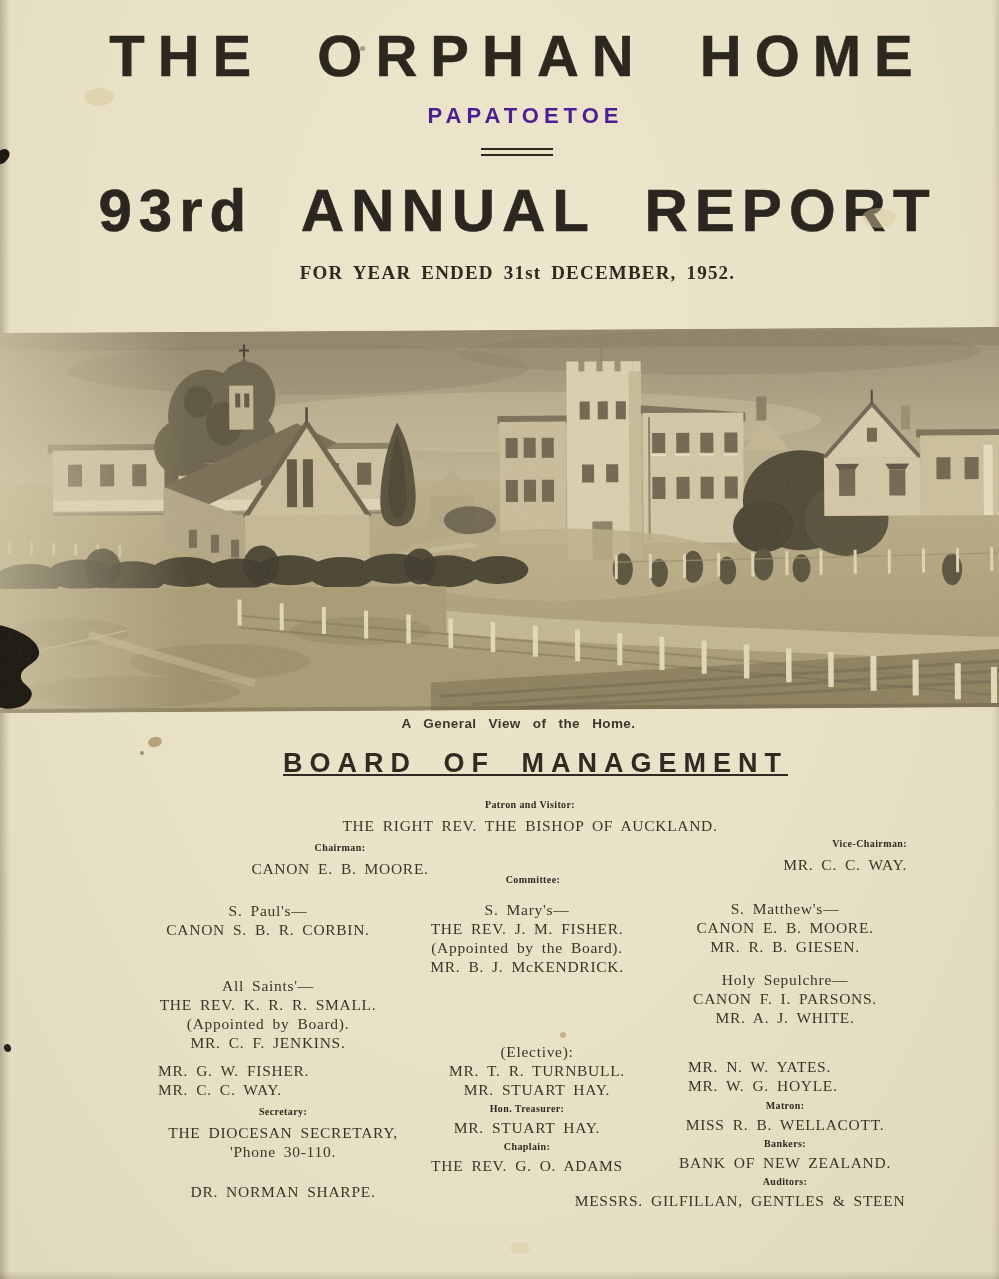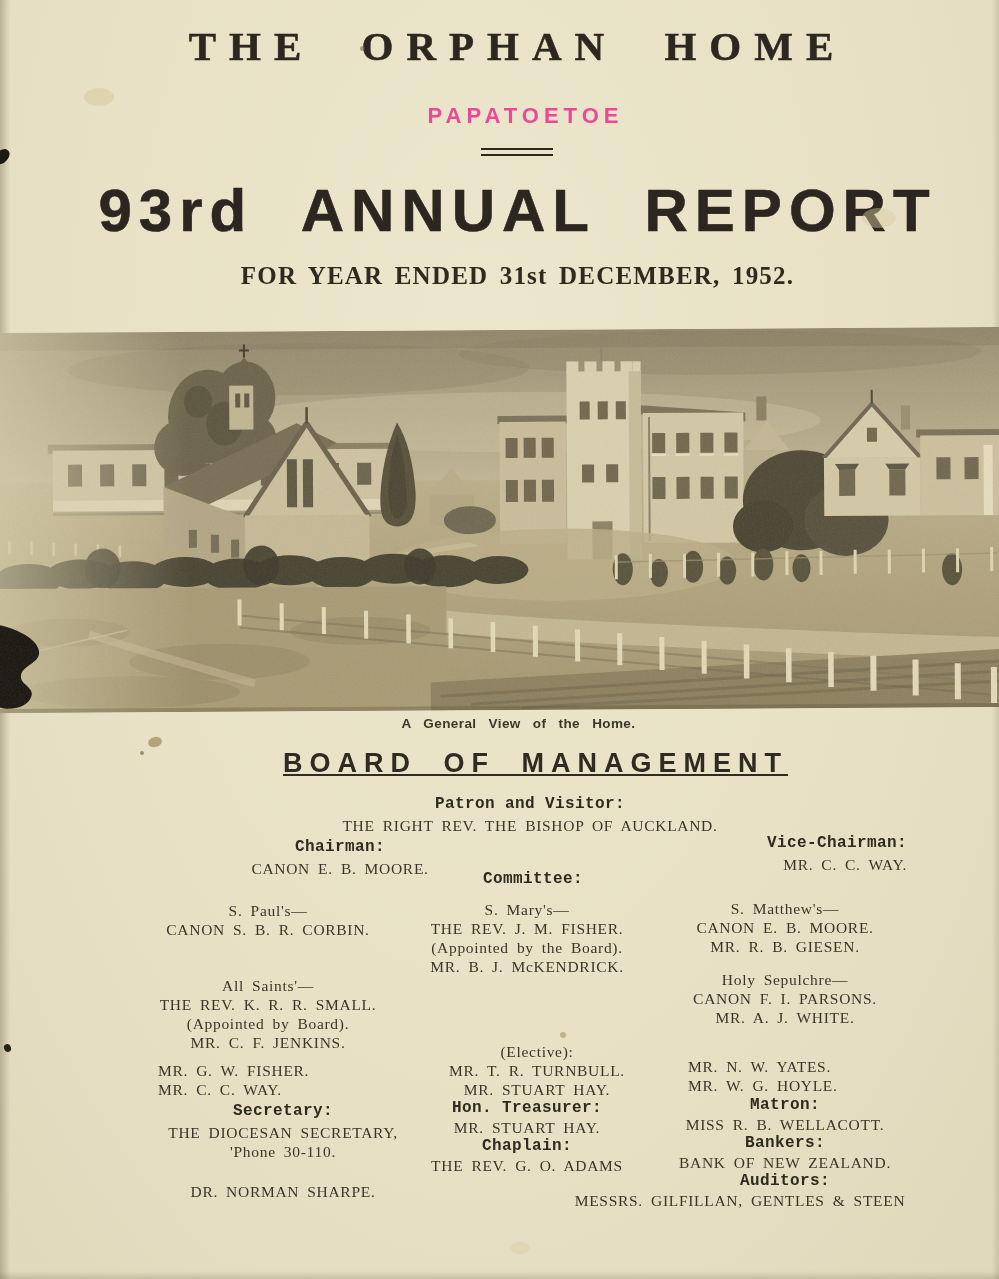--- a/index.html
+++ b/index.html
@@ -12,51 +12,51 @@
     background:linear-gradient(90deg, rgba(70,60,35,.28), rgba(70,60,35,0));}
   .edge-right{position:absolute;right:0;top:0;width:7px;height:1279px;
     background:linear-gradient(270deg, rgba(70,60,35,.15), rgba(70,60,35,0));}
   .edge-bottom{position:absolute;left:0;bottom:0;width:999px;height:8px;
     background:linear-gradient(0deg, rgba(70,60,35,.18), rgba(70,60,35,0));}
 
   .abs{position:absolute;}
   .center-line{width:999px;text-align:center;box-sizing:border-box;}
 
   .main-title{top:22px;left:0;padding-left:36px;
-    font-family:Liberation Serif, serif;font-weight:bold;
-    font-size:41px;letter-spacing:13px;word-spacing:24px;color:#2c2820;
+    font-family:Liberation Sans, sans-serif;font-weight:bold;
+    font-size:58px;letter-spacing:13px;word-spacing:24px;color:#2c2820;
     -webkit-text-stroke:.5px #2c2820;}
   .sub-title{top:103px;left:0;padding-left:52px;
     font-family:"Liberation Sans", sans-serif;font-weight:bold;
-    font-size:22px;letter-spacing:5px;color:#ec4899;}
+    font-size:22px;letter-spacing:5px;color:#4c1d95;}
   .double-rule{top:148px;left:481px;width:72px;height:4px;
     border-top:2.5px solid #2e2a22;border-bottom:2px solid #2e2a22;}
   .report-title{top:176px;left:0;padding-left:36px;
     font-family:"Liberation Sans", sans-serif;font-weight:bold;
     font-size:60px;letter-spacing:7px;word-spacing:26px;color:#2b2720;
     -webkit-text-stroke:.6px #2b2720;}
   .report-period{top:262px;left:0;padding-left:36px;
     font-family:"Liberation Serif", serif;font-weight:bold;
-    font-size:25px;letter-spacing:1.2px;word-spacing:4px;color:#2e2a20;}
+    font-size:19px;letter-spacing:1.2px;word-spacing:4px;color:#2e2a20;}
 
   .photo-wrap{top:330px;left:-2px;width:1003px;height:380px;
     transform:rotate(-0.35deg);transform-origin:50% 50%;overflow:hidden;}
   .photo-wrap svg{display:block;}
 
   .photo-caption{top:716px;left:0;padding-left:38px;
     font-family:"Liberation Sans", sans-serif;font-weight:bold;
     font-size:13.5px;letter-spacing:.4px;word-spacing:8px;color:#3c372a;}
 
   .board-heading{top:748px;left:0;padding-left:72px;
     font-family:"Liberation Sans", sans-serif;font-weight:bold;
     font-size:27px;letter-spacing:7px;word-spacing:12px;color:#2f2b22;text-decoration:underline;}
 
   .blk{position:absolute;text-align:center;}
-  .lbl{font-family:Liberation Mono, monospace;font-weight:bold;
-    font-size:16px;letter-spacing:.4px;color:#2e2a1f;line-height:19px;white-space:nowrap;}
+  .lbl{font-family:Liberation Serif, serif;font-weight:bold;
+    font-size:10px;letter-spacing:.4px;color:#2e2a1f;line-height:19px;white-space:nowrap;}
   .ser{font-family:"Liberation Serif", serif;font-size:15.5px;
     letter-spacing:.7px;word-spacing:3.5px;color:#3a3529;line-height:19px;white-space:nowrap;}
   .ital{font-style:italic;letter-spacing:.3px;}
   .left-align{text-align:left;}
   .gap2{margin-top:2px;}
 
   .speck{position:absolute;background:#1d1a13;}
   .stain{position:absolute;border-radius:50%;}
 </style>
 </head>

